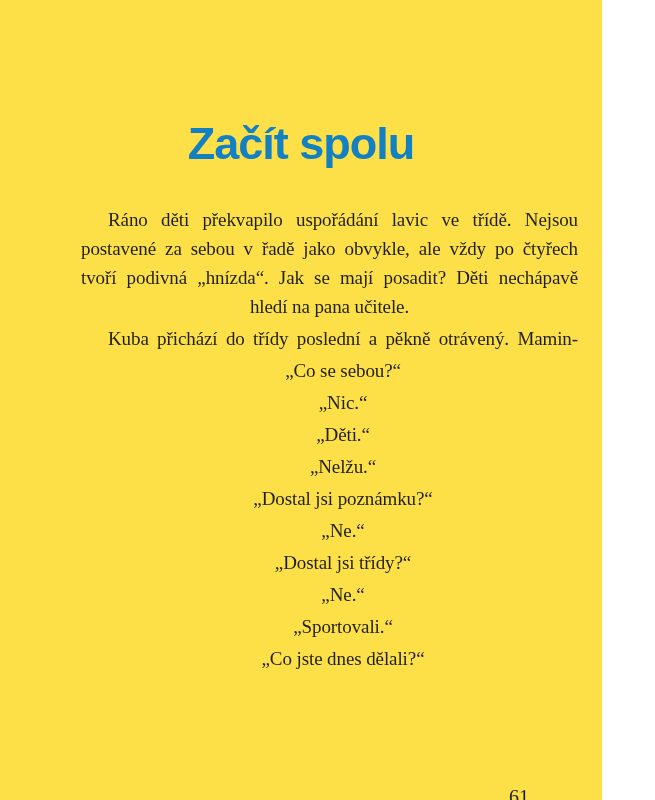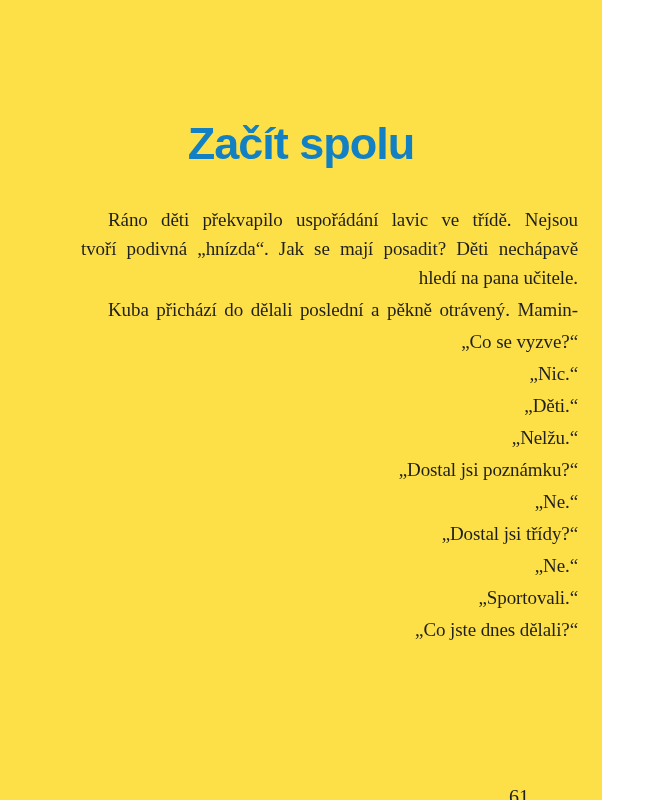--- a/index.html
+++ b/index.html
@@ -38,21 +38,21 @@
     line-height: 29px;
     color: #1f1f1f;
   }
   .paragraph {
     margin: 3px;
     padding: 0;
   }
   .line {
     height: 29px;
     white-space: nowrap;
-    text-align: right;
+    text-align: center;
   }
   .line.justify {
     white-space: normal;
     text-align: justify;
     text-align-last: justify;
   }
   .line.indent {
     text-indent: 27px;
   }
   .page-number {
@@ -67,28 +67,29 @@
 </style>
 </head>
 <body>
 
 <div class="page">
   <h1 class="page-title" style="color: rgb(20, 128, 196);">Začít spolu</h1>
 
   <div class="body-text" id="body-text">
       <div class="paragraph">
         <div class="line justify indent">Ráno děti překvapilo uspořádání lavic ve třídě. Nejsou</div>
+        <div class="line justify">postavené za sebou v řadě jako obvykle, ale vždy po čtyřech</div>
         <div class="line justify">tvoří podivná „hnízda“. Jak se mají posadit? Děti nechápavě</div>
         <div class="line">hledí na pana učitele.</div>
       </div>
       <div class="paragraph">
-        <div class="line justify indent">Kuba přichází do dělali poslední a pěkně otrávený. Mamin-</div>
+        <div class="line justify indent">Kuba přichází do třídy poslední a pěkně otrávený. Mamin-</div>
       </div>
       <div class="paragraph">
-        <div class="line indent">„Co se vyzve?“</div>
+        <div class="line indent">„Co se sebou?“</div>
       </div>
       <div class="paragraph">
         <div class="line indent">„Nic.“</div>
       </div>
       <div class="paragraph">
         <div class="line indent">„Děti.“</div>
       </div>
       <div class="paragraph">
         <div class="line indent">„Nelžu.“</div>
       </div>

